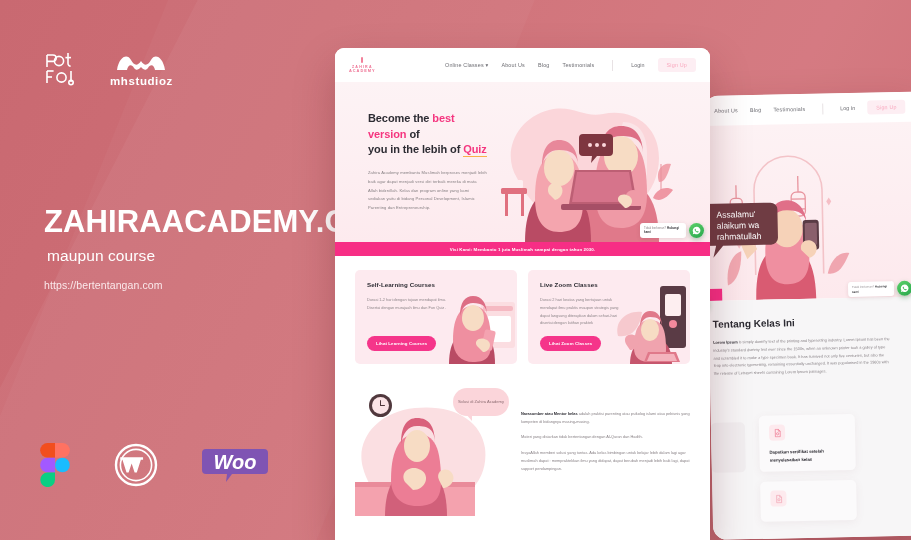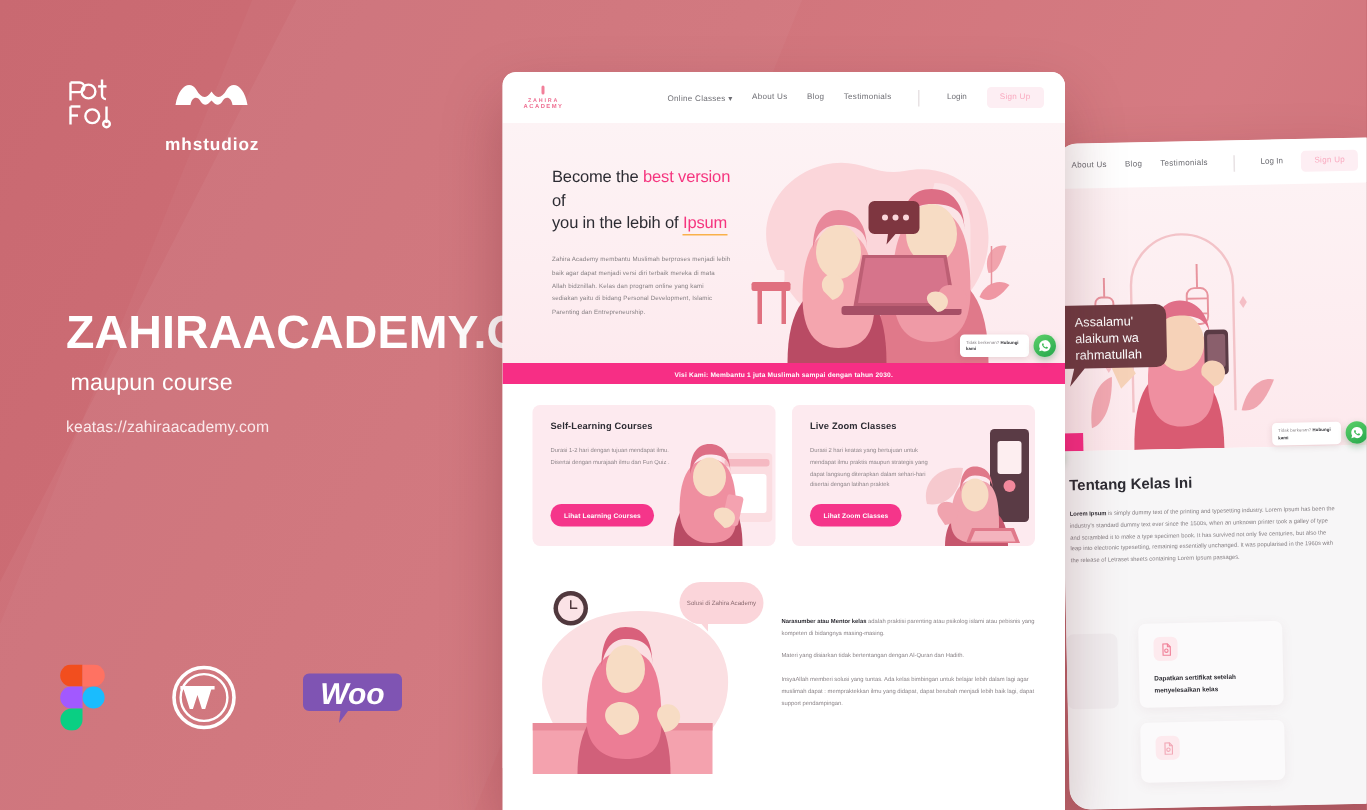--- a/index.html
+++ b/index.html
@@ -21,21 +21,21 @@
   }
   .swoosh.a { width: 900px; height: 1400px; left: 110px; top: -420px; transform: rotate(27deg); border-radius: 200px; }
   .swoosh.b { width: 340px; height: 1300px; left: 40px; top: -300px; transform: rotate(22deg); background: rgba(255,255,255,.03); border-radius: 160px; }
   .swoosh.c { width: 520px; height: 1100px; left: 560px; top: 120px; transform: rotate(26deg); background: rgba(0,0,0,.035); border-radius: 160px; }
 
   
   #left-panel { position: absolute; left: 0; top: 0; width: 340px; height: 540px; }
 
   #brand-row { position: absolute; left: 44px; top: 52px; display: flex; align-items: flex-start; gap: 32px; }
   .portfolio-mark { width: 34px; height: 34px; }
-  .mh-block { display: flex; flex-direction: column; align-items: center; gap: 20px; }
+  .mh-block { display: flex; flex-direction: column; align-items: center; gap: 4px; }
   .mh-word { color: #fff; font-size: 11.5px; font-weight: bold; letter-spacing: .6px; }
 
   #title-block { position: absolute; left: 44px; top: 205px; width: 280px; }
   #site-title { color: #fff; font-size: 31px; font-weight: bold; letter-spacing: .1px; line-height: 1.1; }
   #site-subtitle { color: #fff; font-size: 15.5px; margin-top: 8px; padding-left: 3px; letter-spacing: .1px; }
   #site-url { color: #fbe9eb; font-size: 10.5px; margin-top: 14px; letter-spacing: .1px; }
 
   #tech-row { position: absolute; left: 40px; top: 443px; display: flex; align-items: center; gap: 44px; }
 
   
@@ -76,21 +76,21 @@
     padding: 4px 9px; border-radius: 3px; letter-spacing: .18px;
   }
 
   
   .hero {
     position: relative; height: 160px;
     background: linear-gradient(180deg,#fdf3f5 0%,#fdeef1 60%,#fdeaee 100%);
     display: flex; align-items: center;
   }
   .hero-copy { width: 152px; padding-left: 33px; }
-  .hero-h1 { font-size: 11px; font-weight: normal; color: #2d2c33; line-height: 1.42; letter-spacing: -.1px; }
+  .hero-h1 { font-size: 11px; font-weight: bold; color: #2d2c33; line-height: 1.42; letter-spacing: -.1px; }
   .hi-pink { color: #f5357f; }
   .hi-underline { color: #f5357f; border-bottom: 1.6px solid #f9b14a; padding-bottom: .5px; }
   .hero-p { margin-top: 11px; font-size: 4.1px; line-height: 2.15; color: #857f82; letter-spacing: .1px; }
   .hero-art { flex: 1; position: relative; height: 100%; }
 
   
   .wa-widget { position: absolute; display: flex; align-items: center; gap: 3px; z-index: 30; }
   .wa-bubble {
     background: #fff; border-radius: 3px; padding: 3px 4px; width: 46px;
     box-shadow: 0 1px 4px rgba(120,60,70,.16);
@@ -211,21 +211,21 @@
       <svg width="52" height="19" viewBox="0 0 52 19">
         <path d="M2 18 C4 5, 12 1, 16 8 C19 13, 22 15, 26 9 C30 15, 33 13, 36 8 C40 1, 48 5, 50 18 L40 18 C39 12, 35 12, 33 16 C31 18.5, 29 18.5, 26 15 C23 18.5, 21 18.5, 19 16 C17 12, 13 12, 12 18 Z" fill="#ffffff"></path>
       </svg>
       <div class="mh-word">mhstudioz</div>
     </div>
   </div>
 
   <div id="title-block">
     <div id="site-title">ZAHIRAACADEMY.COM</div>
     <div id="site-subtitle">maupun course</div>
-    <div id="site-url">keatas://zahiraacademy.com</div>
+    <div id="site-url">https://bertentangan.com</div>
   </div>
 
   <div id="tech-row">
 
     <svg width="30" height="44" viewBox="0 0 30 44">
       <path d="M7.5 0h7.5v14.7H7.5a7.35 7.35 0 0 1 0-14.7z" fill="#f24e1e"></path>
       <path d="M15 0h7.5a7.35 7.35 0 0 1 0 14.7H15z" fill="#ff7262"></path>
       <path d="M7.5 14.7h7.5v14.7H7.5a7.35 7.35 0 0 1 0-14.7z" fill="#a259ff"></path>
       <circle cx="22.4" cy="22" r="7.35" fill="#1abcfe"></circle>
       <path d="M7.5 29.4h7.5v7.35a7.35 7.35 0 1 1-7.5-7.35z" fill="#0acf83"></path>
@@ -364,21 +364,21 @@
       <span class="nav-sep"></span>
       <span class="nav-login">Login</span>
       <span class="nav-signup">Sign Up</span>
     </div>
   </div>
 
   <div class="hero">
     <div class="hero-copy">
       <div class="hero-h1">
         <span>Become the </span><span class="hi-pink">best version</span><span> of</span><br>
-        <span>you in the lebih of </span><span class="hi-underline">Ipsum</span>
+        <span>you in the lebih of </span><span class="hi-underline">Quiz</span>
       </div>
       <div class="hero-p">Zahira Academy membantu Muslimah berproses menjadi lebih baik agar dapat menjadi versi diri terbaik mereka di mata Allah bidznillah. Kelas dan program online yang kami sediakan yaitu di bidang Personal Development, Islamic Parenting dan Entrepreneurship.</div>
     </div>
 
     <div class="hero-art">
       <svg width="222" height="160" viewBox="0 0 222 160">
         <path d="M30 96 C14 70 30 36 62 28 C86 22 96 36 116 32 C146 26 172 44 172 76 C172 112 142 138 104 140 C62 142 44 124 30 96z" fill="#fbd6da"></path>
 
         <rect x="14" y="106" width="26" height="6" rx="1.5" fill="#e0707f"></rect>
         <rect x="18" y="112" width="3" height="22" fill="#e0707f"></rect>

